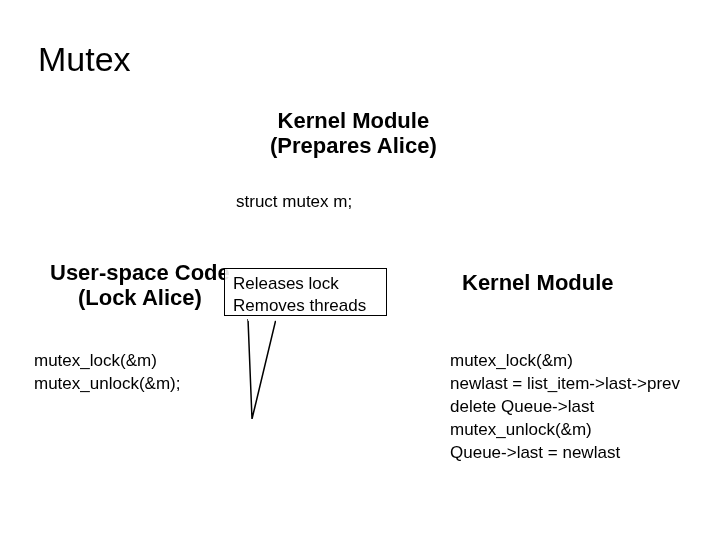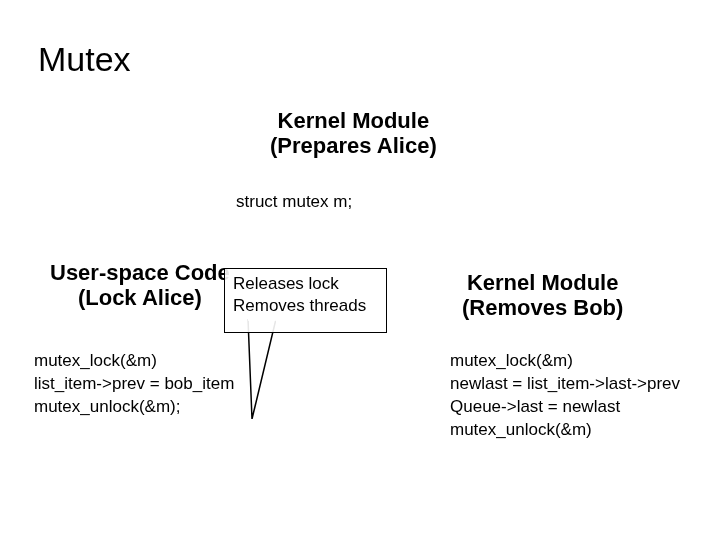--- a/index.html
+++ b/index.html
@@ -66,21 +66,21 @@
     left: 450px;
     top: 350px;
     font-size: 17px;
     line-height: 1.35;
   }
   .callout-box {
     position: absolute;
     left: 224px;
     top: 268px;
     width: 163px;
-    height: 65px;
+    height: 48px;
     background: rgba(255,255,255,0.9);
     border: 1.5px solid #000;
     font-size: 17px;
     line-height: 1.3;
     padding: 4px 8px;
   }
   .callout-tail {
     position: absolute;
     left: 236px;
     top: 319px;
@@ -103,34 +103,33 @@
   <div>struct mutex m;</div>
 </div>
 
 <div class="user-heading">
   <div>User-space Code</div>
   <div>(Lock Alice)</div>
 </div>
 
 <div class="kernel-right">
   <div>Kernel Module</div>
-  <div>(Removes Bob)</div>
 </div>
 
 <div class="code-left">
   <div>mutex_lock(&amp;m)</div>
-  <div>list_item-&gt;prev = bob_item</div>
   <div>mutex_unlock(&amp;m);</div>
 </div>
 
 <div class="code-right">
   <div>mutex_lock(&amp;m)</div>
   <div>newlast = list_item-&gt;last-&gt;prev</div>
+  <div>delete Queue-&gt;last</div>
+  <div>mutex_unlock(&amp;m)</div>
   <div>Queue-&gt;last = newlast</div>
-  <div>mutex_unlock(&amp;m)</div>
 </div>
 
 <svg class="callout-tail" viewBox="0 0 40 100">
   <polygon points="12,0 40,0 16,100" fill="rgba(255,255,255,0.9)" stroke="#000" stroke-width="1.5"></polygon>
   <line x1="12" y1="0.8" x2="40" y2="0.8" stroke="#ffffff" stroke-width="2"></line>
 </svg>
 
 <div class="callout-box">
   <div>Releases lock</div>
   <div>Removes threads</div>

